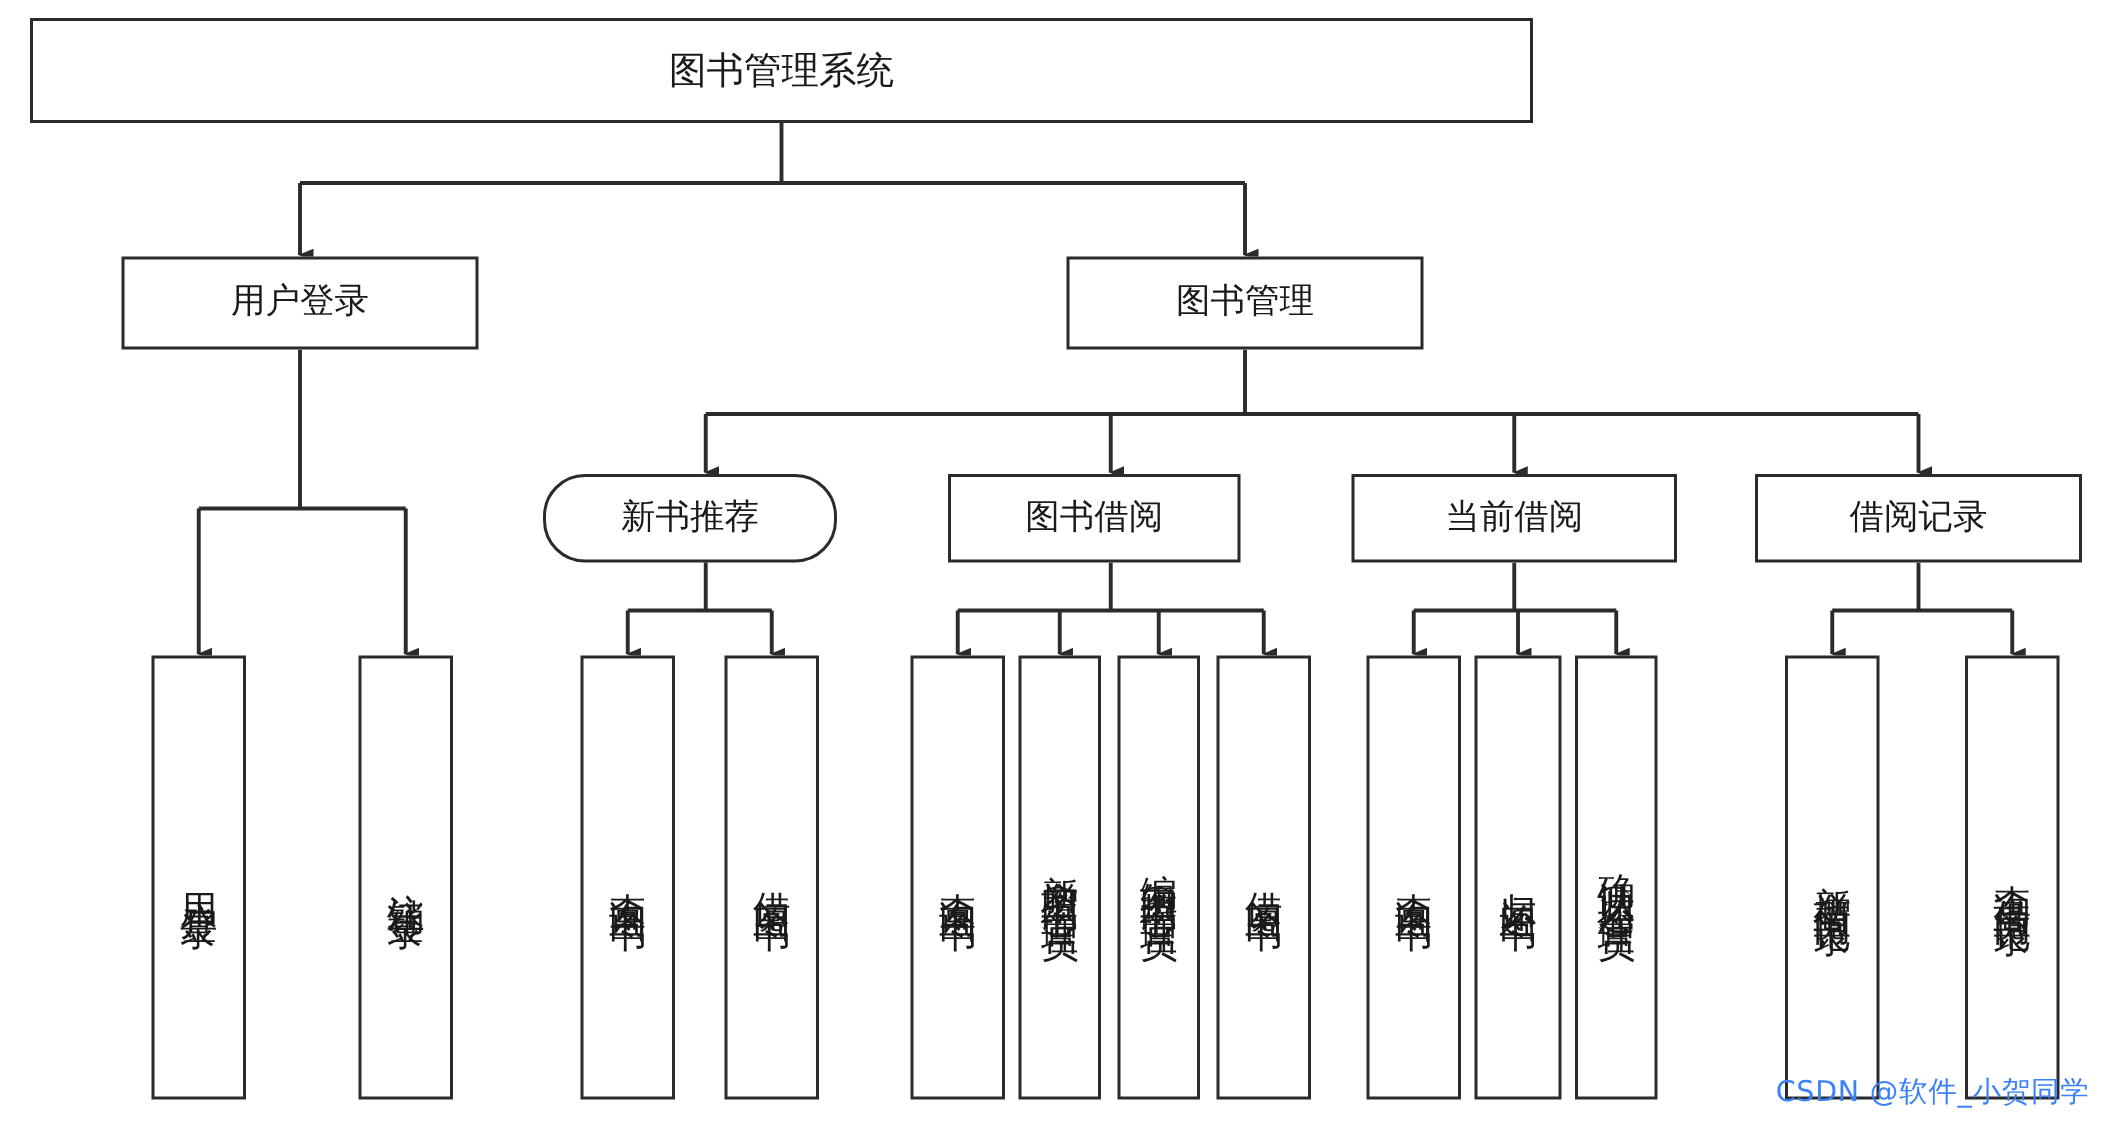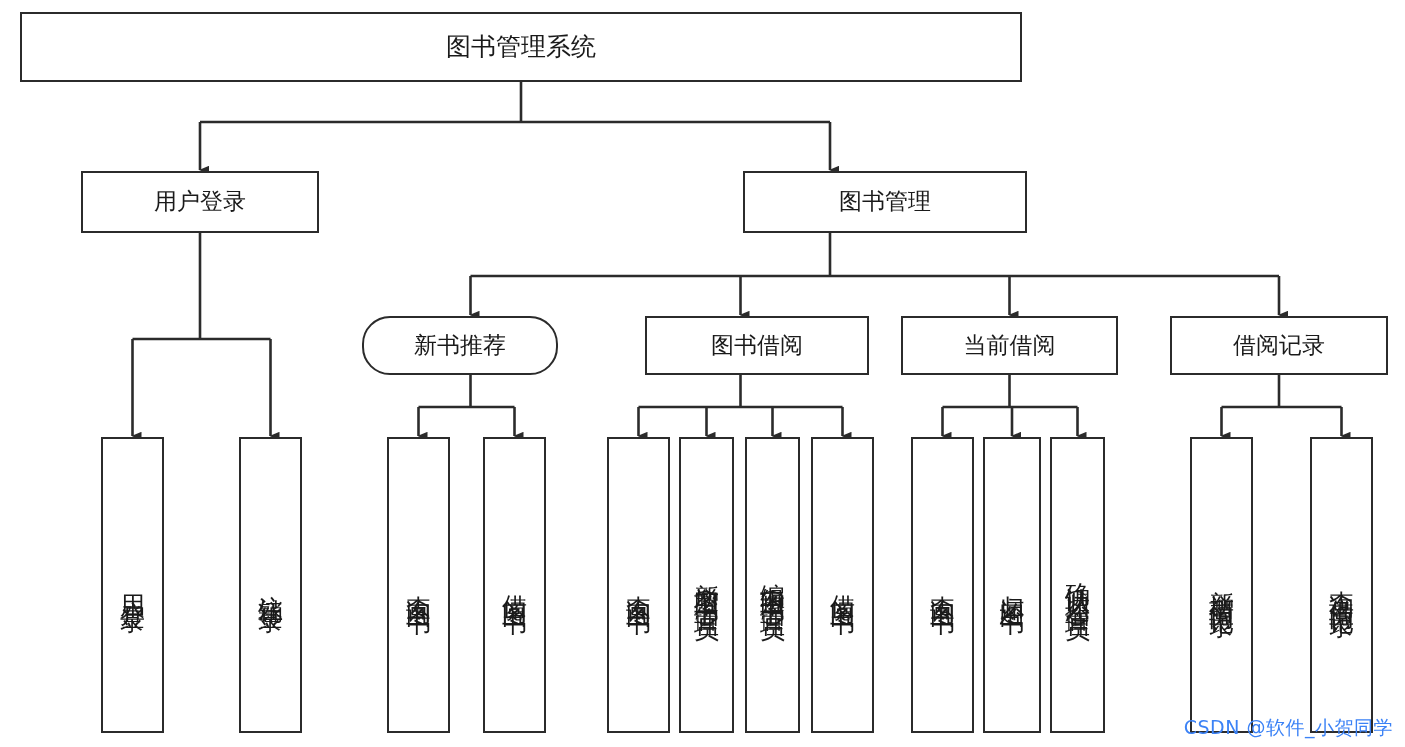--- a/index.html
+++ b/index.html
@@ -113,29 +113,29 @@
   </svg>
 
   <div class="node-box level-0" style="left: 20px; top: 12px; width: 1002px; height: 70px;">
     <span class="node-label">图书管理系统</span>
   </div>
 
   <div class="node-box level-1" style="left: 81px; top: 171px; width: 238px; height: 62px;">
     <span class="node-label">用户登录</span>
   </div>
 
-  <div class="node-box level-1" style="left: 711px; top: 171px; width: 284px; height: 62px; margin-left: 32px;">
+  <div class="node-box level-1" style="left: 711px; top: 171px; width: 238px; height: 62px;">
     <span class="node-label">图书管理</span>
   </div>
 
   <div class="node-box level-2" style="left: 362px; top: 316px; width: 196px; height: 59px; border-radius: 28px;">
     <span class="node-label">新书推荐</span>
   </div>
 
-  <div class="node-box level-2" style="left: 632px; top: 316px; width: 224px; height: 59px; margin-left: 13px;">
+  <div class="node-box level-2" style="left: 632px; top: 316px; width: 195px; height: 59px;">
     <span class="node-label">图书借阅</span>
   </div>
 
   <div class="node-box level-2" style="left: 901px; top: 316px; width: 217px; height: 59px;">
     <span class="node-label">当前借阅</span>
   </div>
 
   <div class="node-box level-2" style="left: 1170px; top: 316px; width: 218px; height: 59px;">
     <span class="node-label">借阅记录</span>
   </div>

